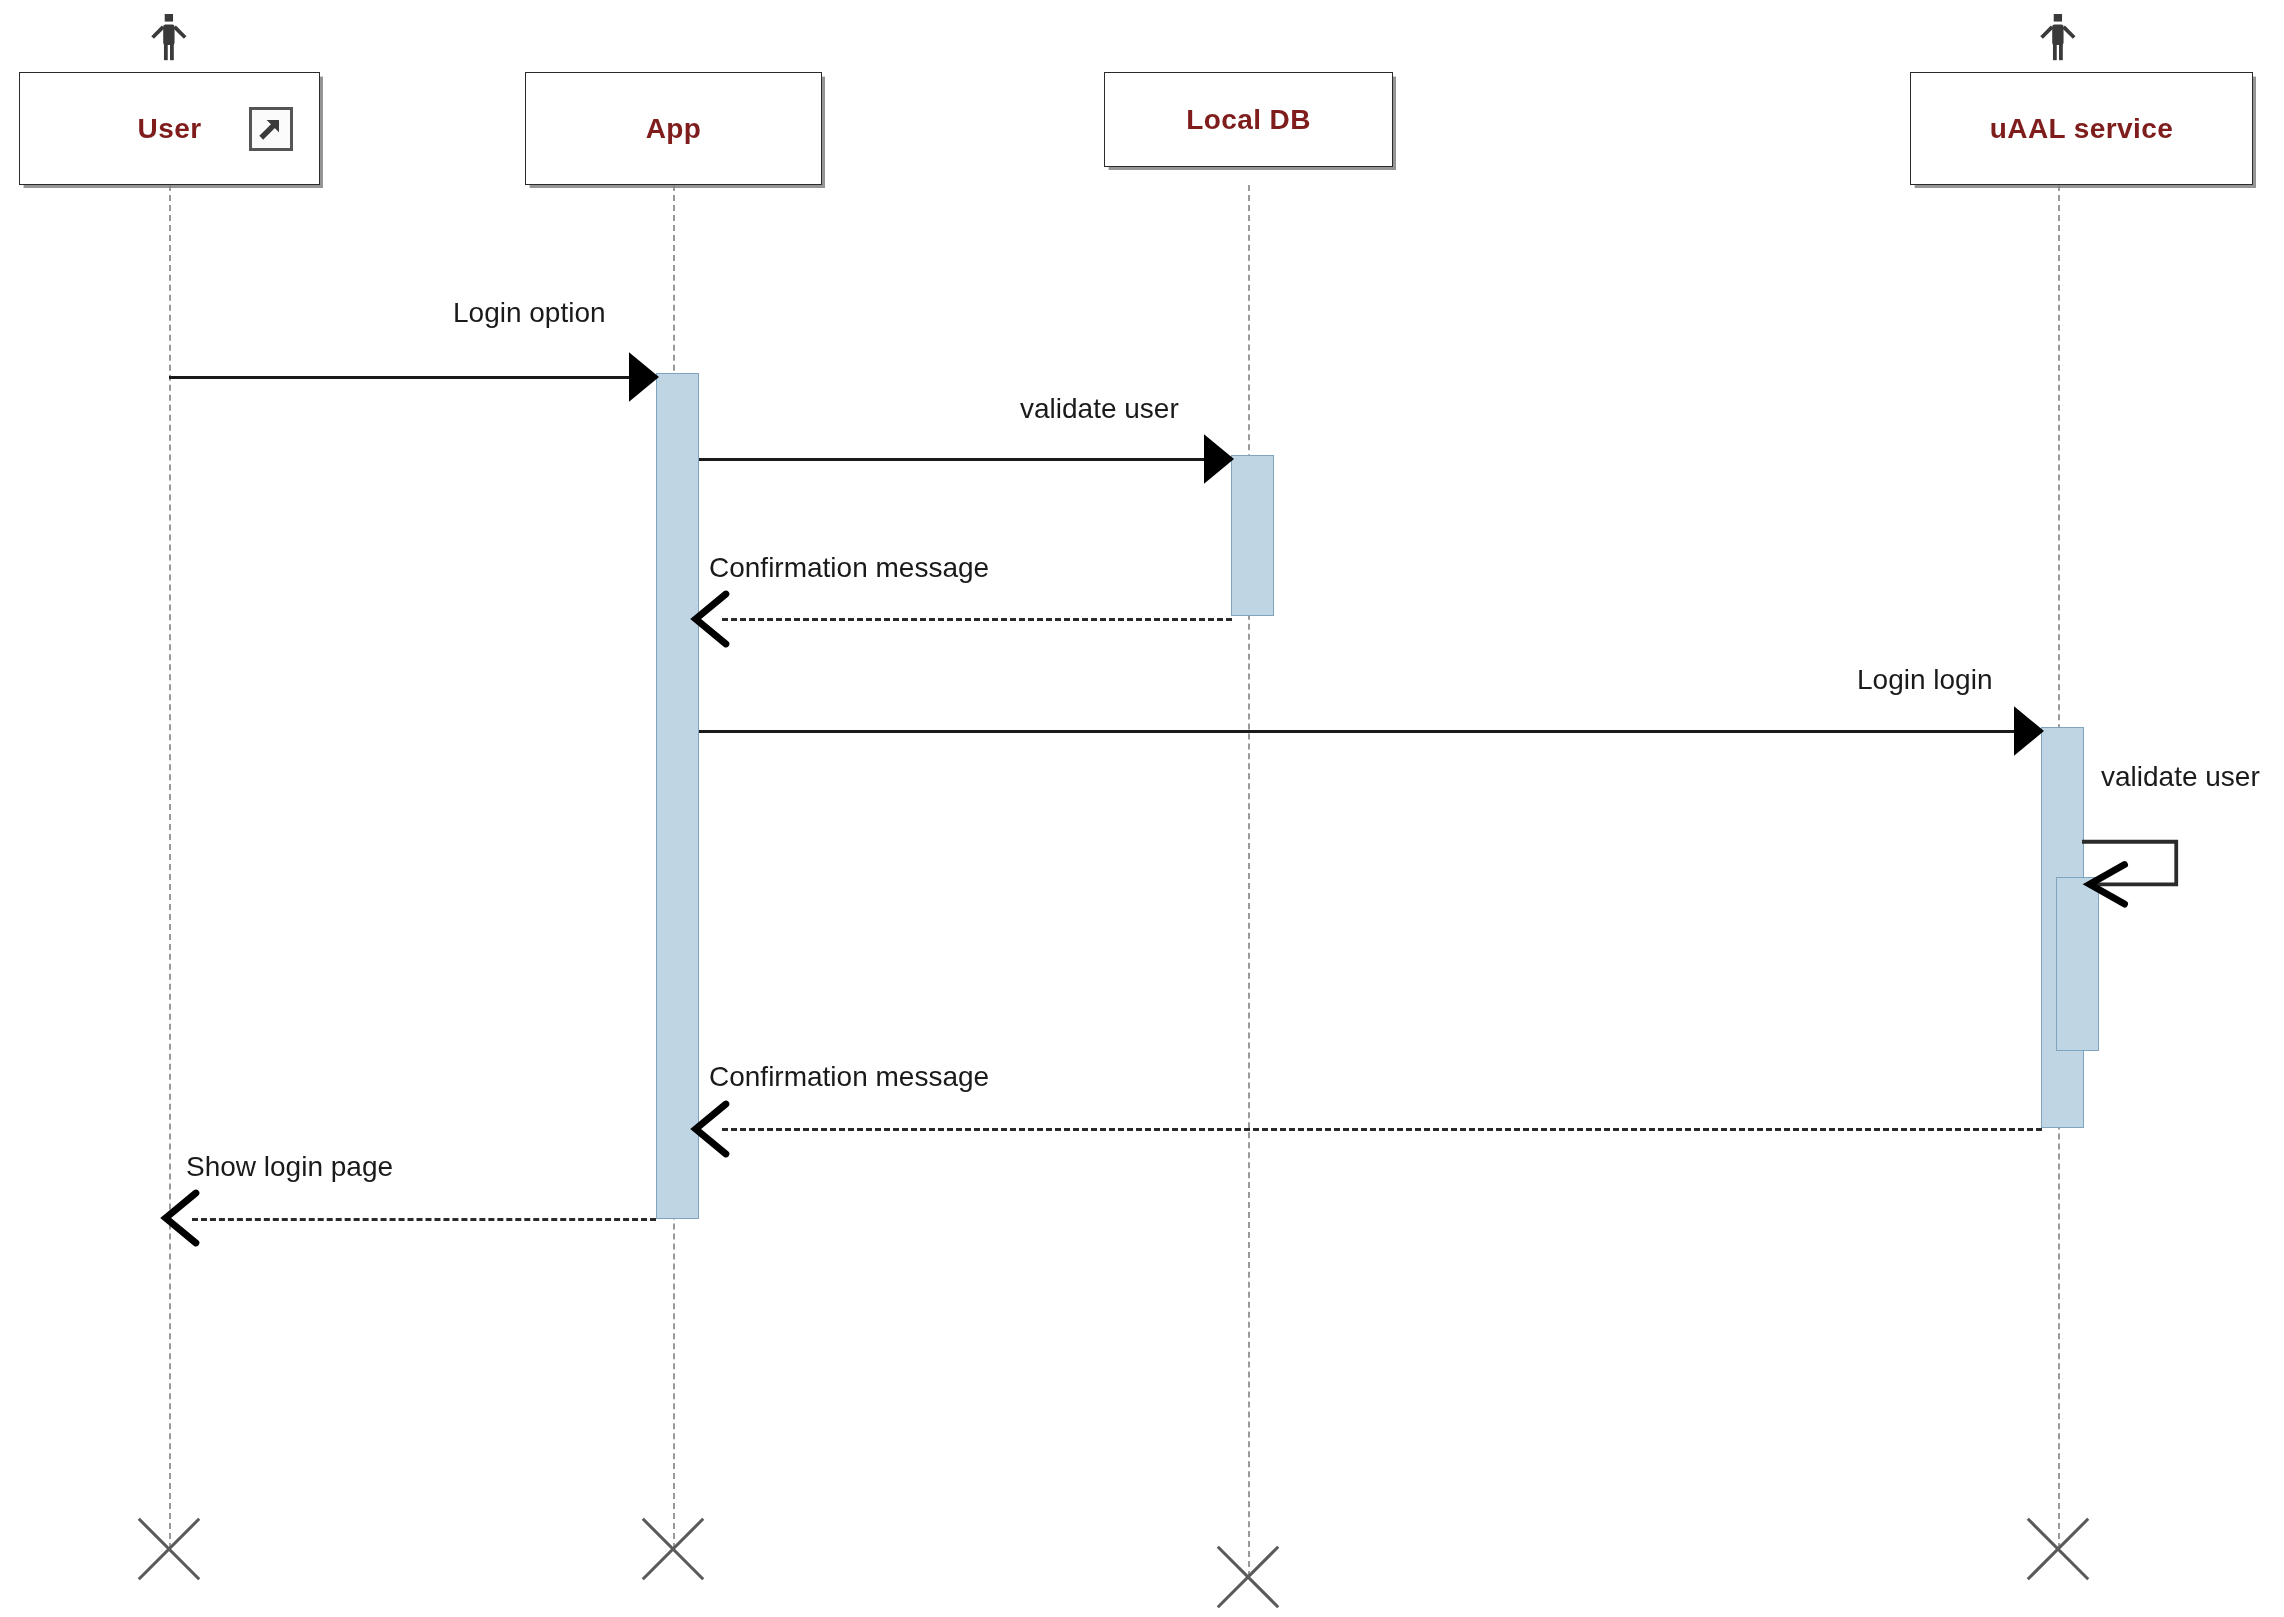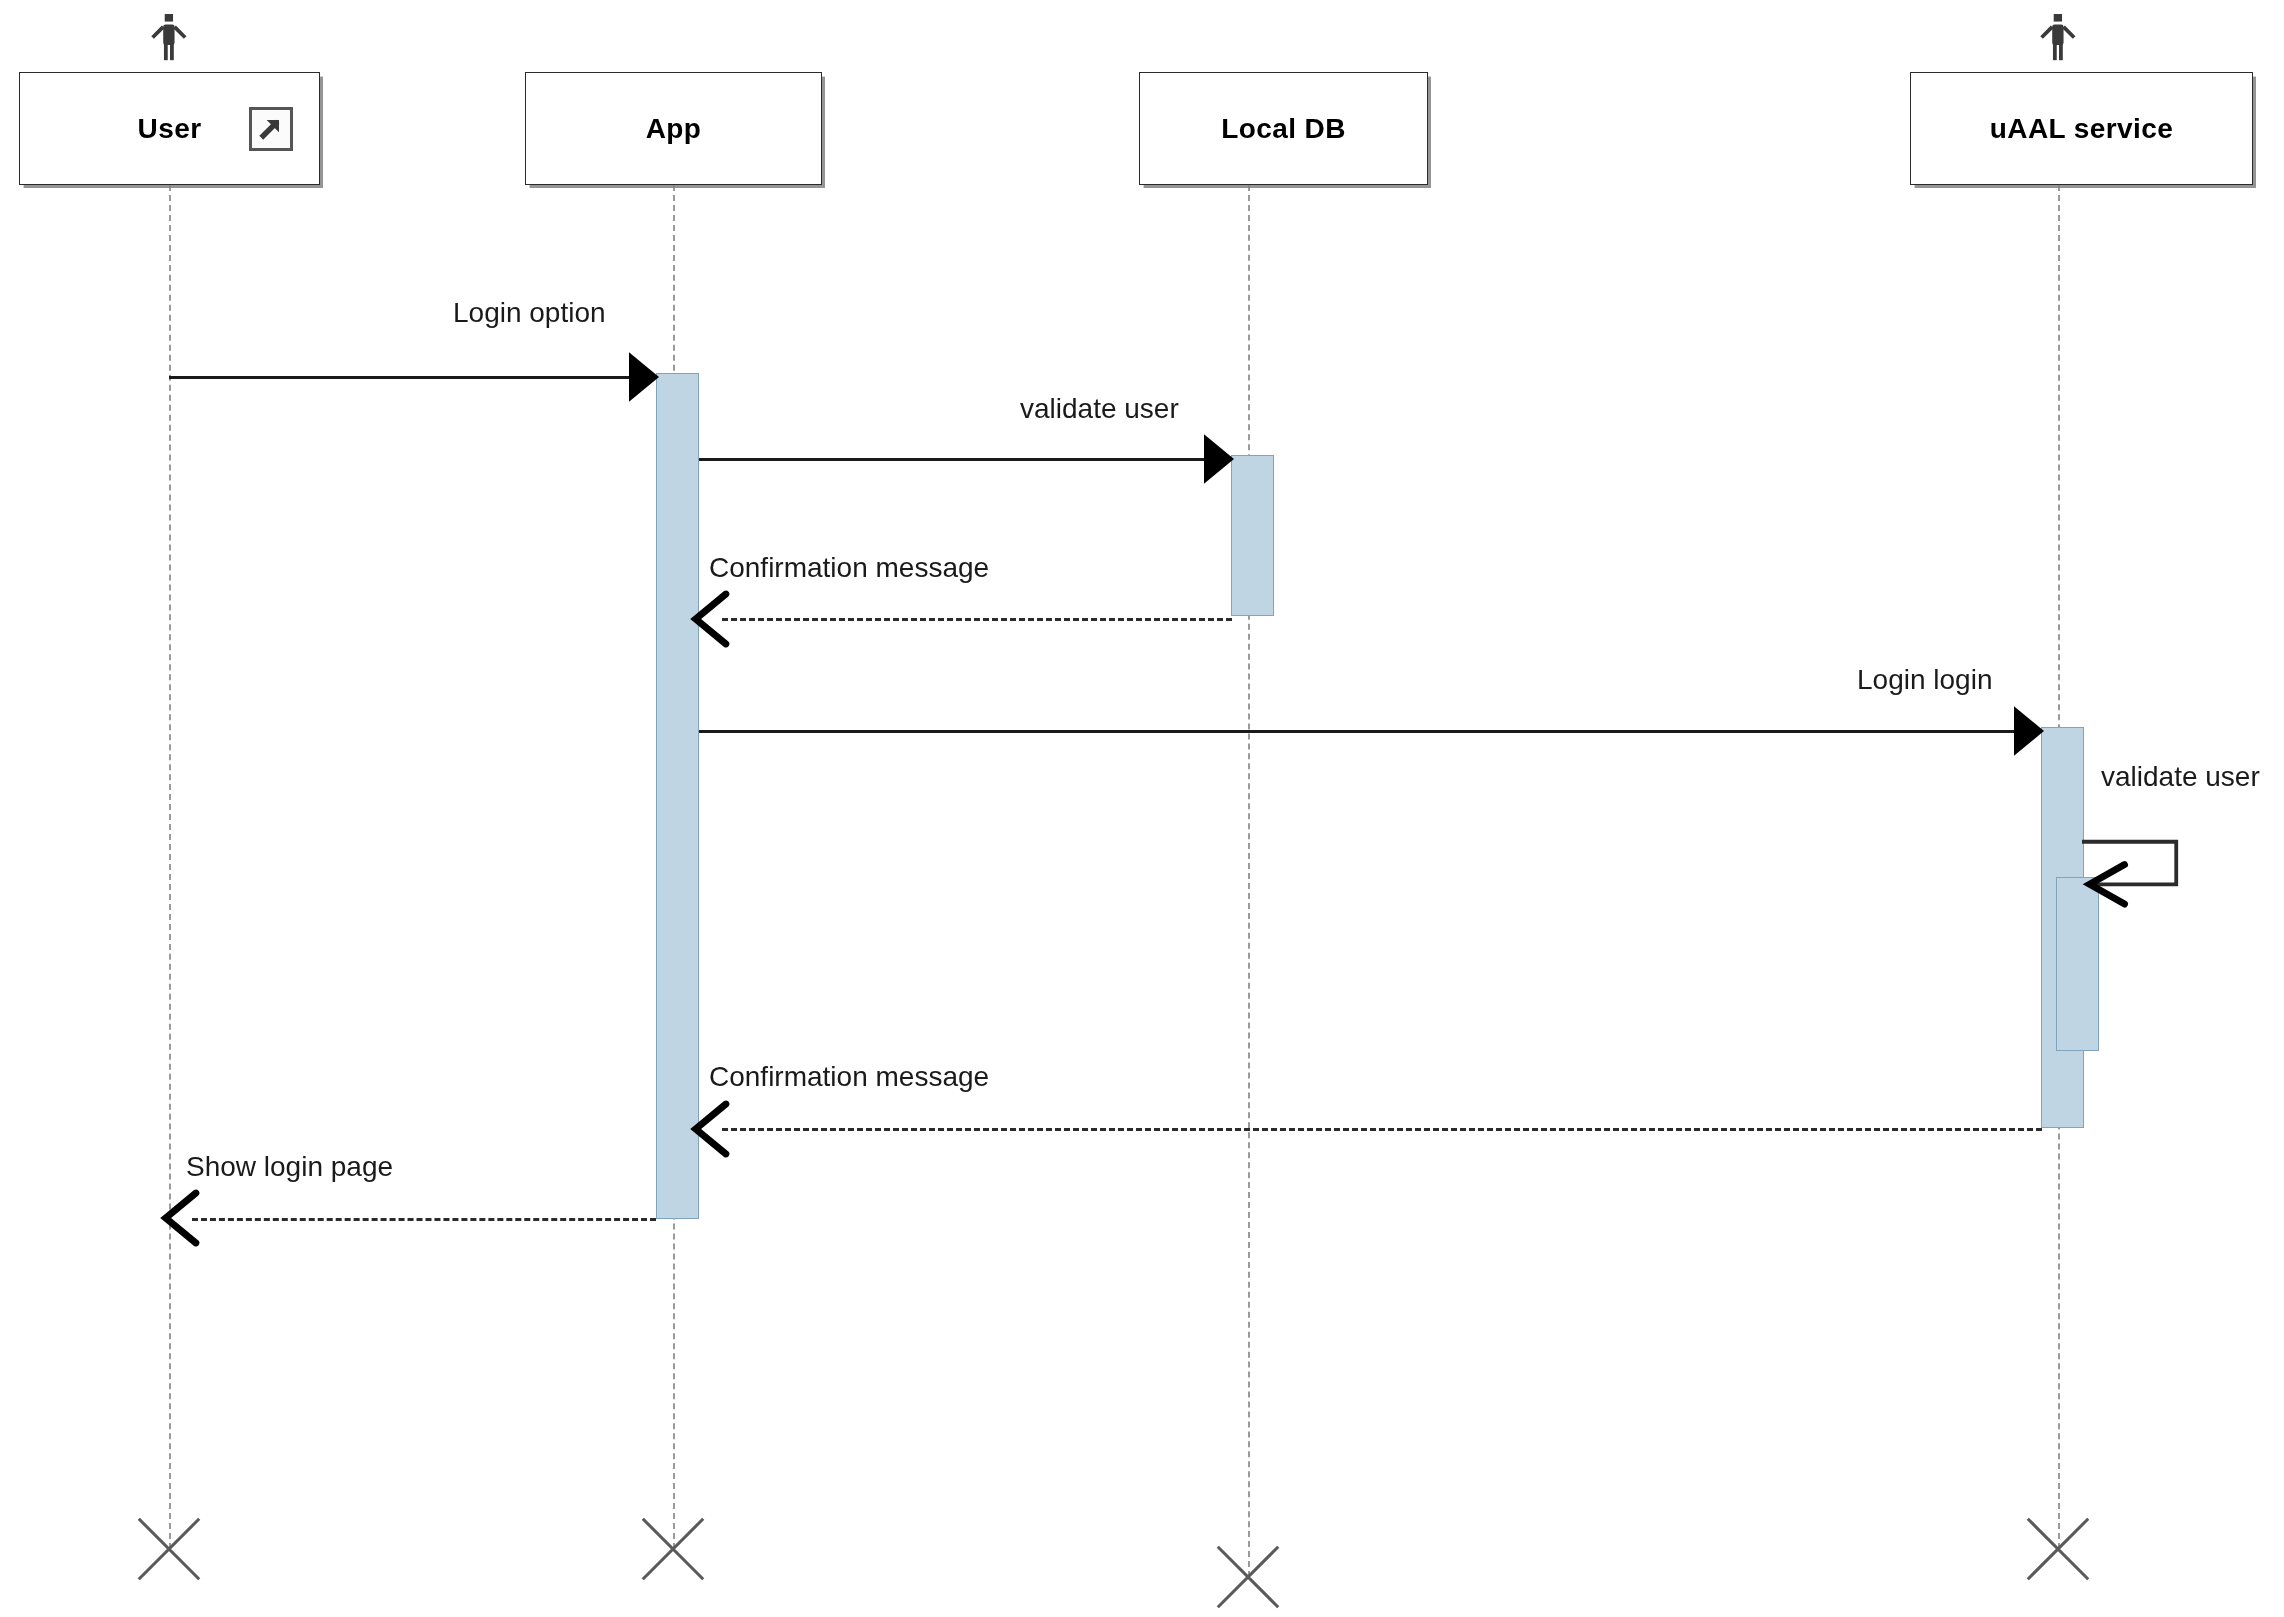--- a/index.html
+++ b/index.html
@@ -24,21 +24,21 @@
     background: #ffffff;
     border: 1.5px solid #2b2b2b;
     box-shadow: 3.8px 3.8px 0 -0.8px rgba(130,130,130,0.85);
     display: flex;
     align-items: center;
     justify-content: center;
   }
   .lifeline-title {
     font-weight: bold;
     font-size: 28px;
-    color: #000000;
+    color: #7f1d1d;
     letter-spacing: 0.4px;
     white-space: nowrap;
   }
   
   .actor-icon {
     position: absolute;
     width: 41px;
     height: 53px;
   }
   
@@ -121,21 +121,21 @@
         <path d="M12 36 L33 15" stroke="#3a3a3a" stroke-width="7" fill="none"></path>
         <path d="M19 13 L35 13 L35 29 Z" fill="#3a3a3a"></path>
       </svg>
     </span>
   </div>
 
   <div class="lifeline-head" style="left:525px; top:72px; width:297px; height:113px;">
     <span class="lifeline-title">App</span>
   </div>
 
-  <div class="lifeline-head" style="left:1104px; top:72px; width:289px; height:113px;margin-left:35px;">
+  <div class="lifeline-head" style="left:1104px; top:72px; width:289px; height:95px;">
     <span class="lifeline-title">Local DB</span>
   </div>
 
   <div class="lifeline-head" style="left:1910px; top:72px; width:343px; height:113px;">
     <span class="lifeline-title">uAAL service</span>
   </div>
 
   <div class="activation" style="left:656px; top:373px; width:43px; height:846px;"></div>
   <div class="activation" style="left:1231px; top:455px; width:43px; height:161px;"></div>
   <div class="activation" style="left:2041px; top:727px; width:43px; height:401px;"></div>

